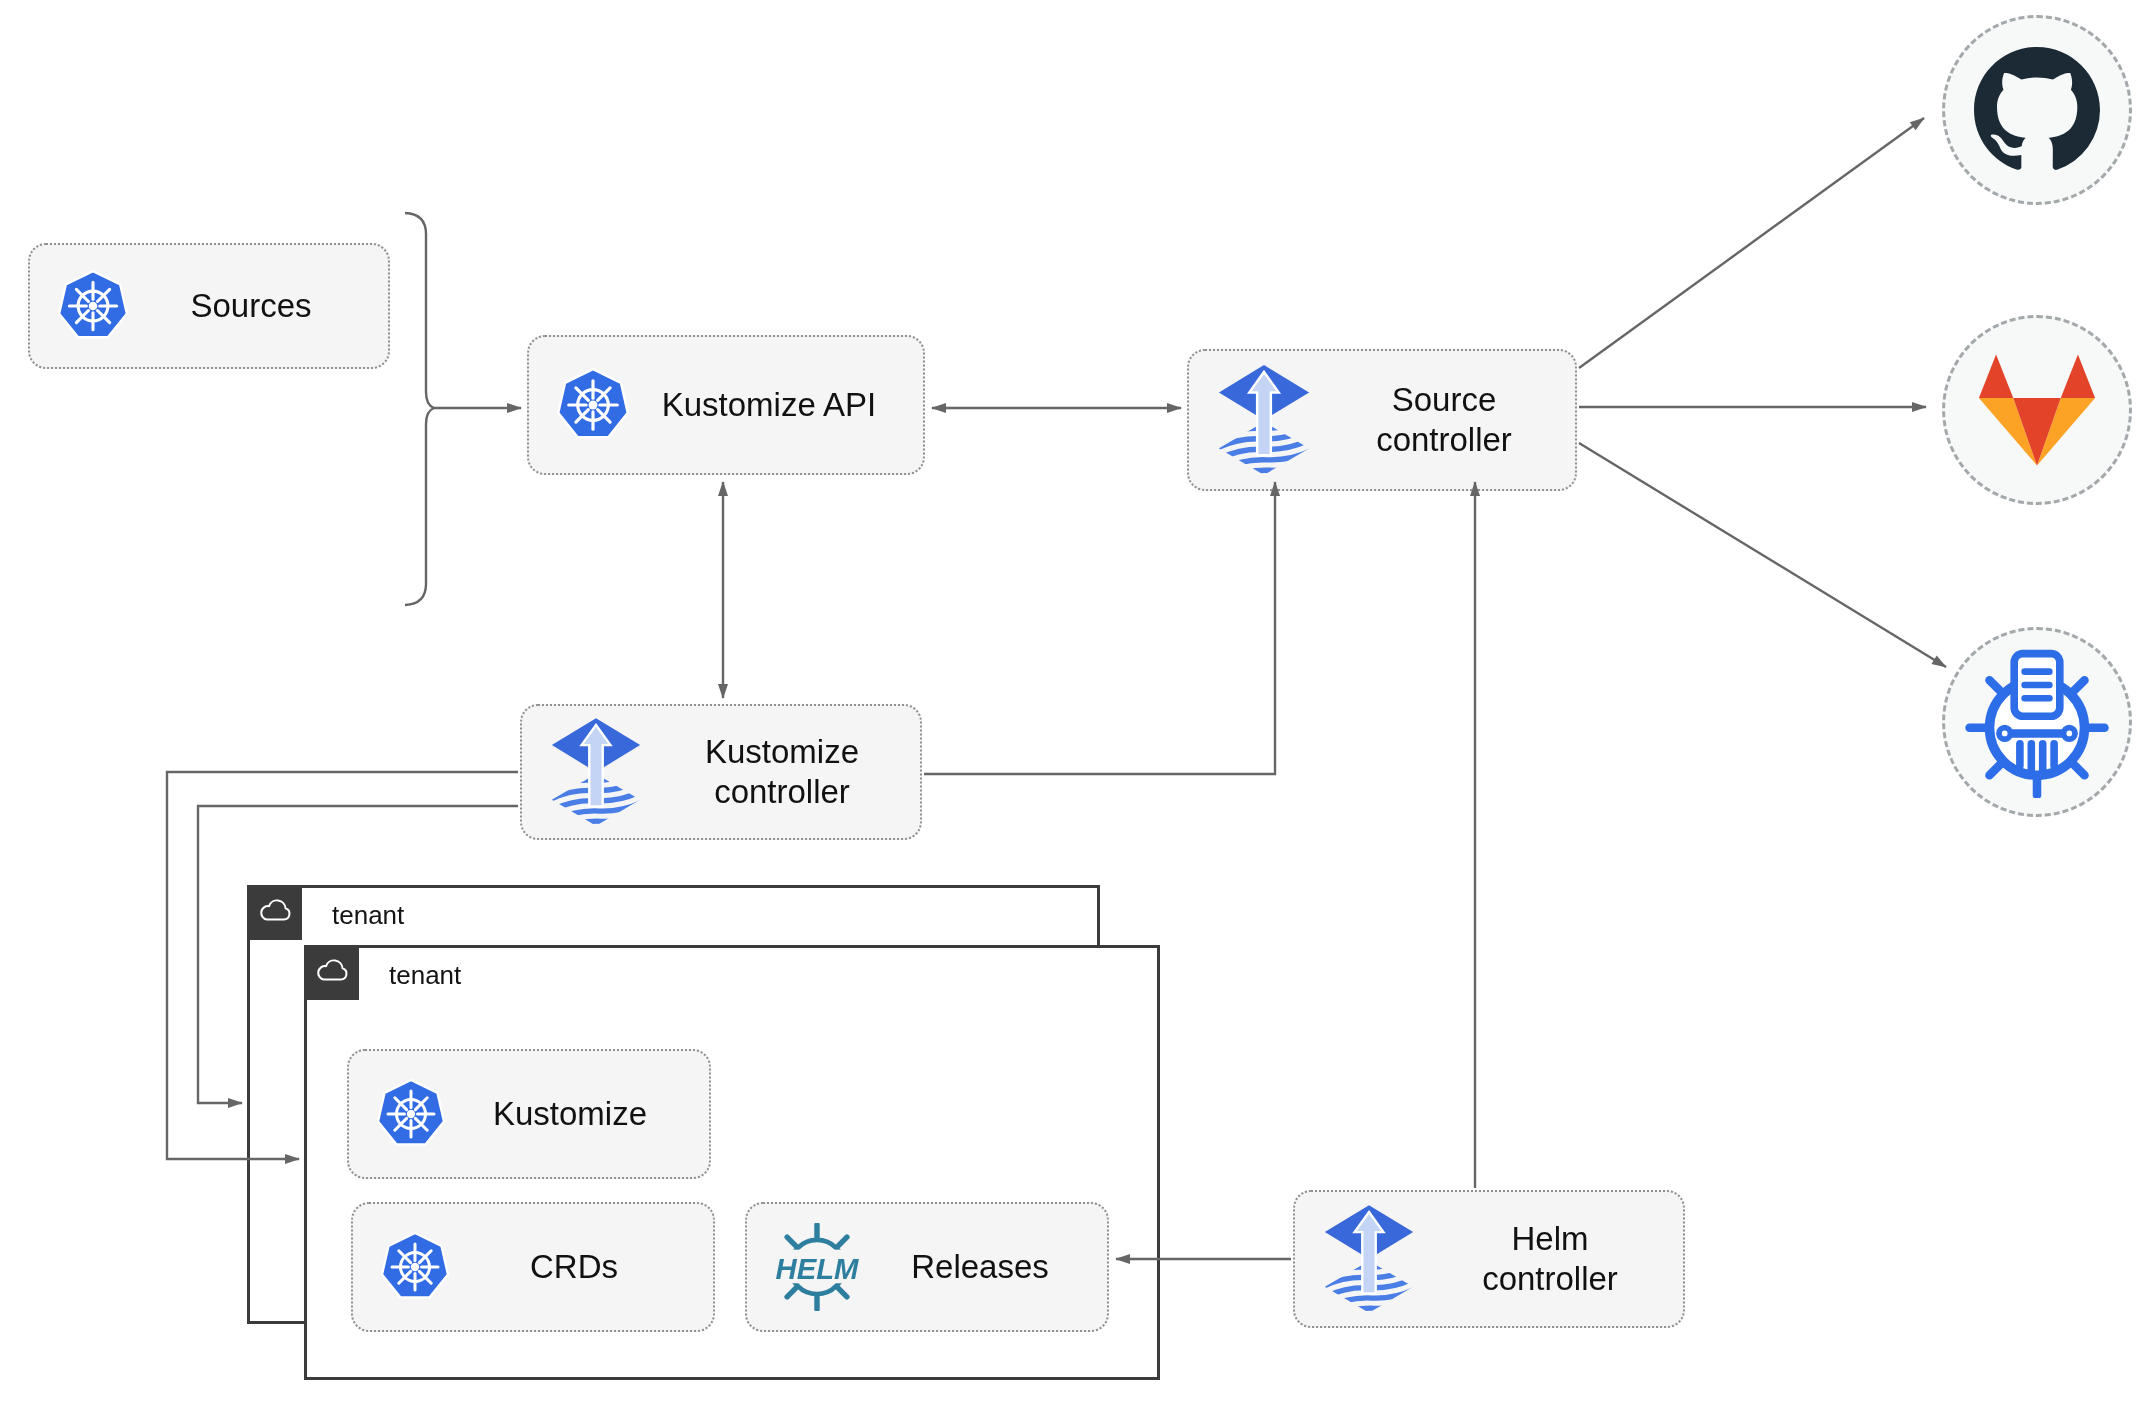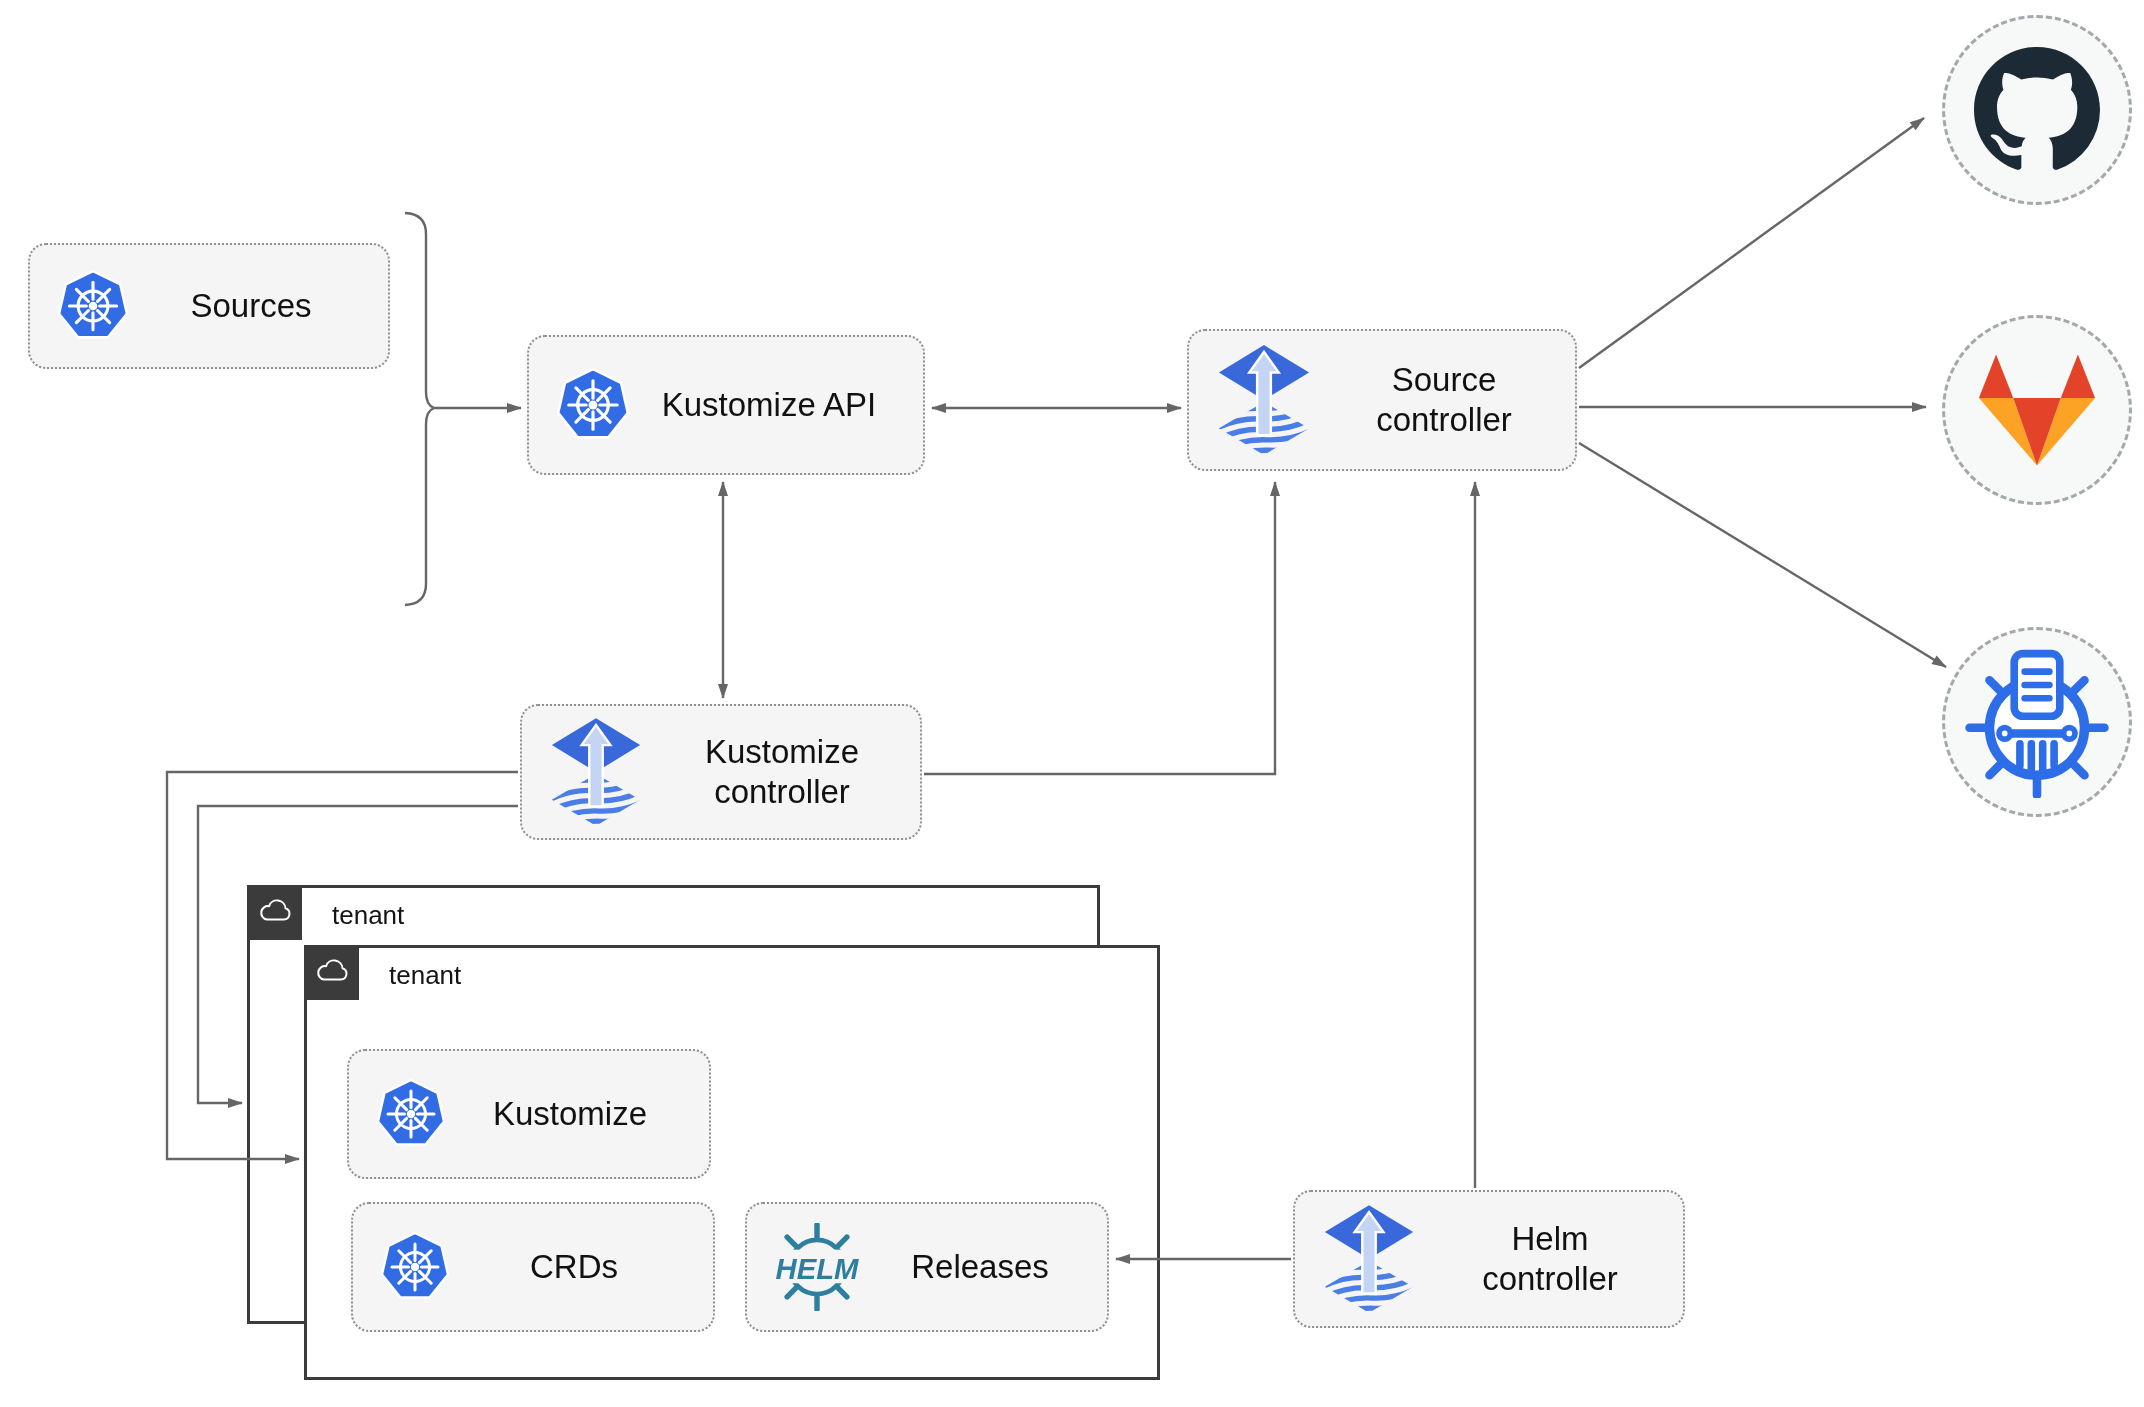--- a/index.html
+++ b/index.html
@@ -105,21 +105,21 @@
 
   <div class="node" style="left:527px;top:335px;width:398px;height:140px">
     <span class="nicon">
       <svg width="76" height="76">
           <use href="#k8s-logo"></use>
         </svg>
       </span>
     <span class="nlabel">Kustomize API</span>
   </div>
 
-  <div class="node" style="left:1187px;top:329px;width:390px;height:142px">
+  <div class="node" style="left:1187px;top:349px;width:390px;height:142px">
     <span class="nicon">
       <svg width="98" height="110">
           <use href="#flux-logo"></use>
         </svg>
       </span>
     <span class="nlabel wrap">Source controller</span>
   </div>
 
   <div class="node" style="left:520px;top:704px;width:402px;height:136px">
     <span class="nicon">

